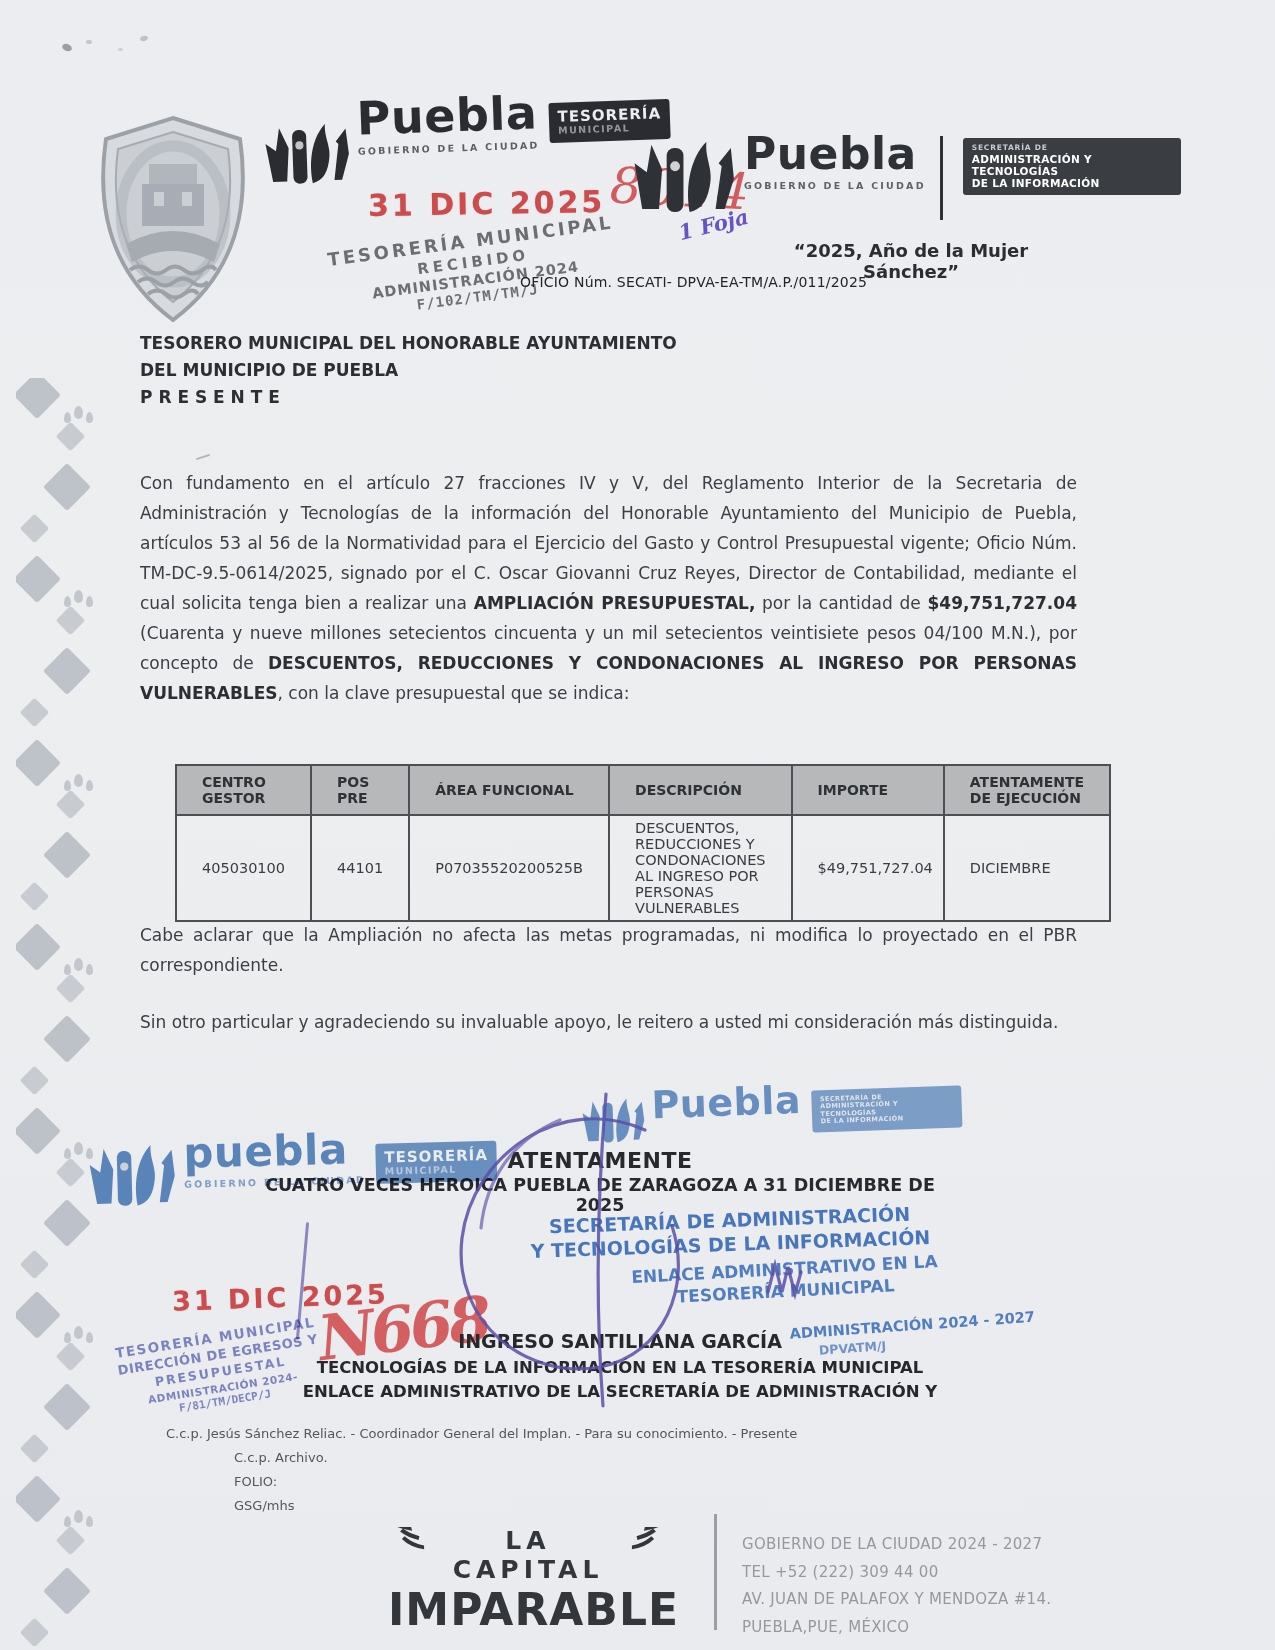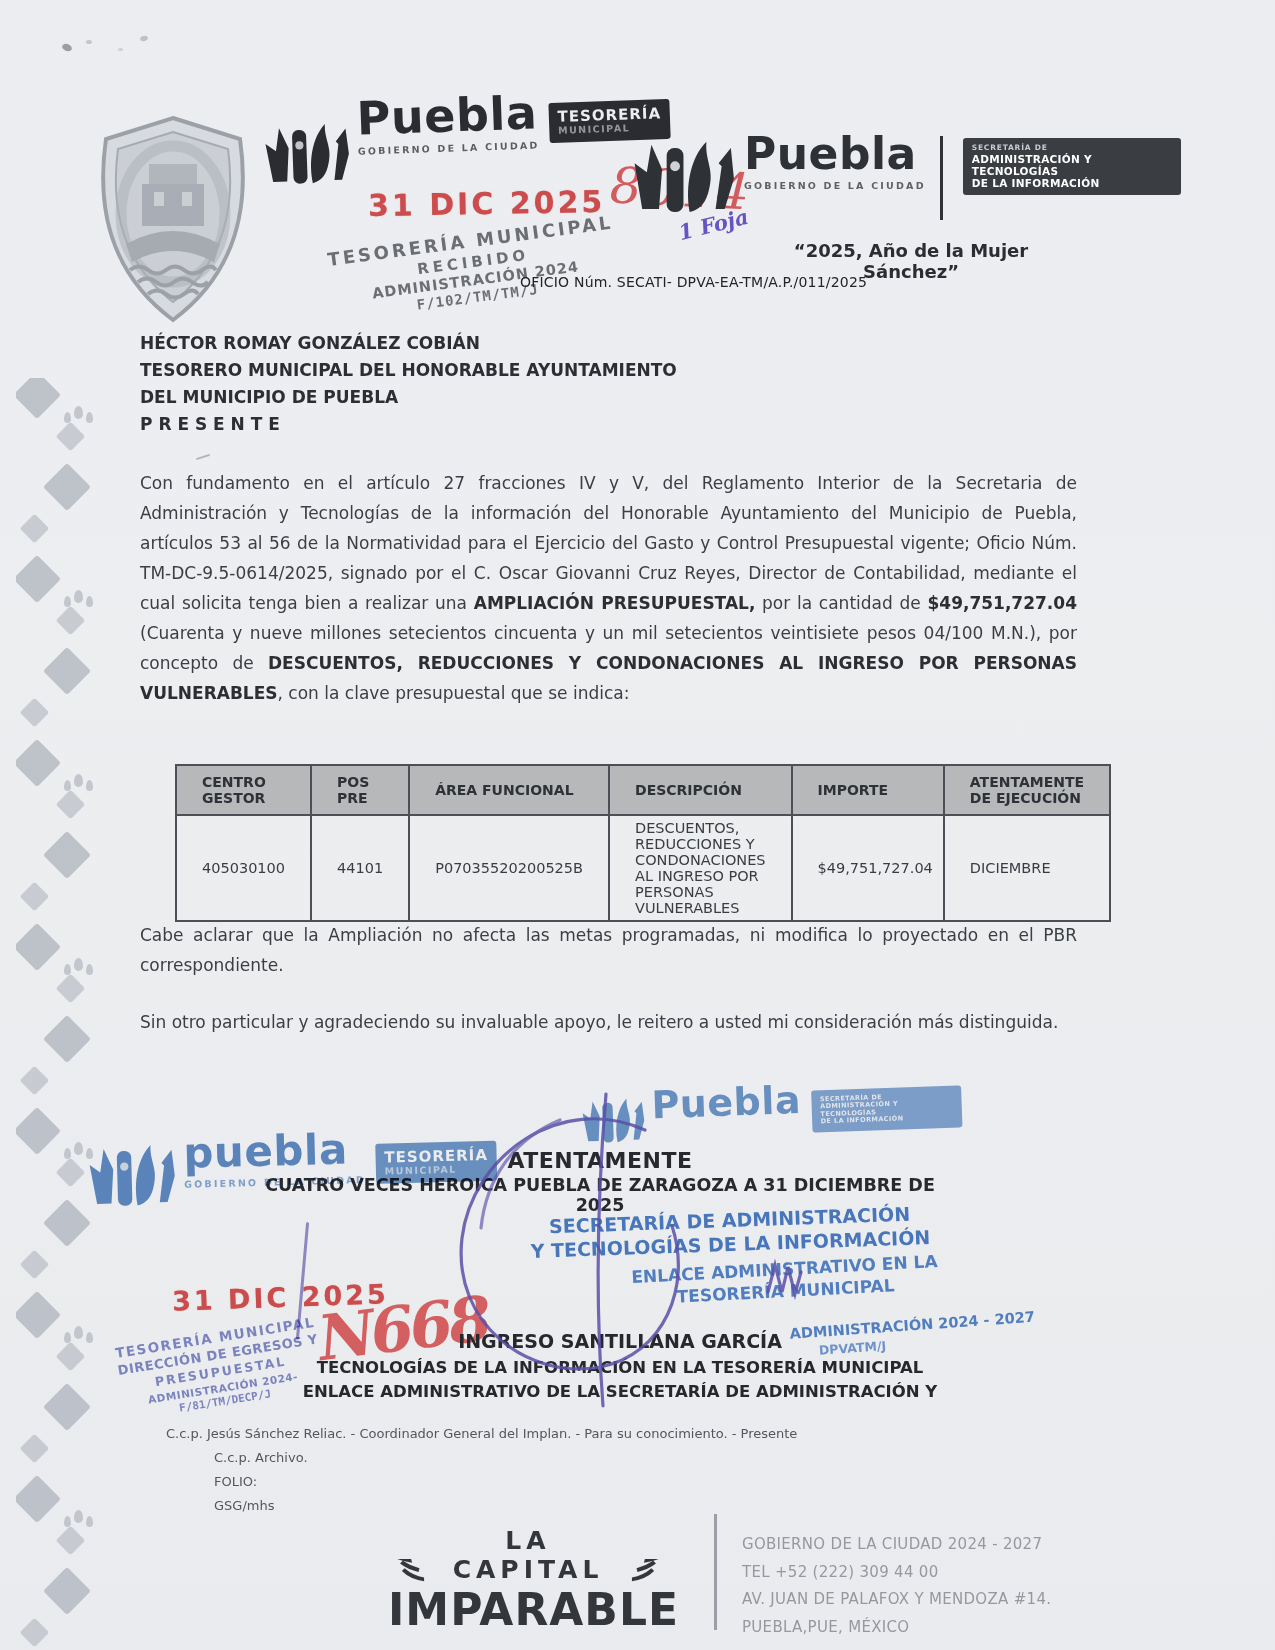--- a/index.html
+++ b/index.html
@@ -132,25 +132,25 @@
     opacity:.65;border-radius:2px;transform:rotate(5deg)}
 
   
   #signer{left:270px;top:1330px;width:700px;text-align:center;color:#26282d}
   #signer .nm{font-size:19px;font-weight:800}
   #signer .t{font-size:16.5px;font-weight:800;margin-top:6px}
   #signer .t+.t{margin-top:5px}
 
   
   #ccp{left:166px;top:1422px;font-size:13px;color:#53565c;line-height:24px}
-  #ccp .ind{margin-left:48px}
+  #ccp .ind{margin-left:68px}
 
   
   #footer-logo{left:388px;top:1526px;width:280px;text-align:center;color:#33363b}
-  #footer-logo .cap{display:flex;align-items:flex-end;justify-content:center;gap:6px;
+  #footer-logo .cap{display:flex;align-items:flex-start;justify-content:center;gap:6px;
     font-size:25px;font-weight:800;letter-spacing:5px}
   #footer-logo .imp{font-size:44px;font-weight:800;letter-spacing:1px;margin-top:0px}
   #footer-divider{left:714px;top:1514px;width:3px;height:116px;background:#9b9ea4}
   #footer-info{left:742px;top:1531px;font-size:15px;line-height:27.5px;color:var(--footer-gray);letter-spacing:.3px}
 </style>
 </head>
 <body>
 
 <div id="page">
 
@@ -261,21 +261,20 @@
       <div class="l0">SECRETARÍA DE</div>
       <div class="l1">ADMINISTRACIÓN Y TECNOLOGÍAS</div>
       <div class="l2">DE LA INFORMACIÓN</div>
     </div>
   </div>
 
   <div id="year-quote" class="abs">“2025, Año de la Mujer Sánchez”</div>
   <div id="oficio-num" class="abs">OFICIO Núm. SECATI- DPVA-EA-TM/A.P./011/2025</div>
 
   <div id="addressee" class="abs">
-    <div>HÉCTOR ROMAY GONZÁLEZ COBIÁN</div>
     <div>TESORERO MUNICIPAL DEL HONORABLE AYUNTAMIENTO</div>
     <div>DEL MUNICIPIO DE PUEBLA</div>
     <div>P R E S E N T E</div>
   </div>
 
   <div id="pencil" class="abs"></div>
 
   <p id="p1" class="abs para"><span>Con fundamento en el artículo 27 fracciones IV y V, del Reglamento Interior de la Secretaria de Administración y Tecnologías de la información del Honorable Ayuntamiento del Municipio de Puebla, artículos 53 al 56 de la Normatividad para el Ejercicio del Gasto y Control Presupuestal vigente; Oficio Núm. TM-DC-9.5-0614/2025, signado por el C. Oscar Giovanni Cruz Reyes, Director de Contabilidad, mediante el cual solicita tenga bien a realizar una </span><span class="b">AMPLIACIÓN PRESUPUESTAL,</span><span> por la cantidad de </span><span class="b">$49,751,727.04</span><span> (Cuarenta y nueve millones setecientos cincuenta y un mil setecientos veintisiete pesos 04/100 M.N.), por concepto de </span><span class="b">DESCUENTOS, REDUCCIONES Y CONDONACIONES AL INGRESO POR PERSONAS VULNERABLES</span><span>, con la clave presupuestal que se indica:</span></p>
 
   <table id="tbl" class="abs">

